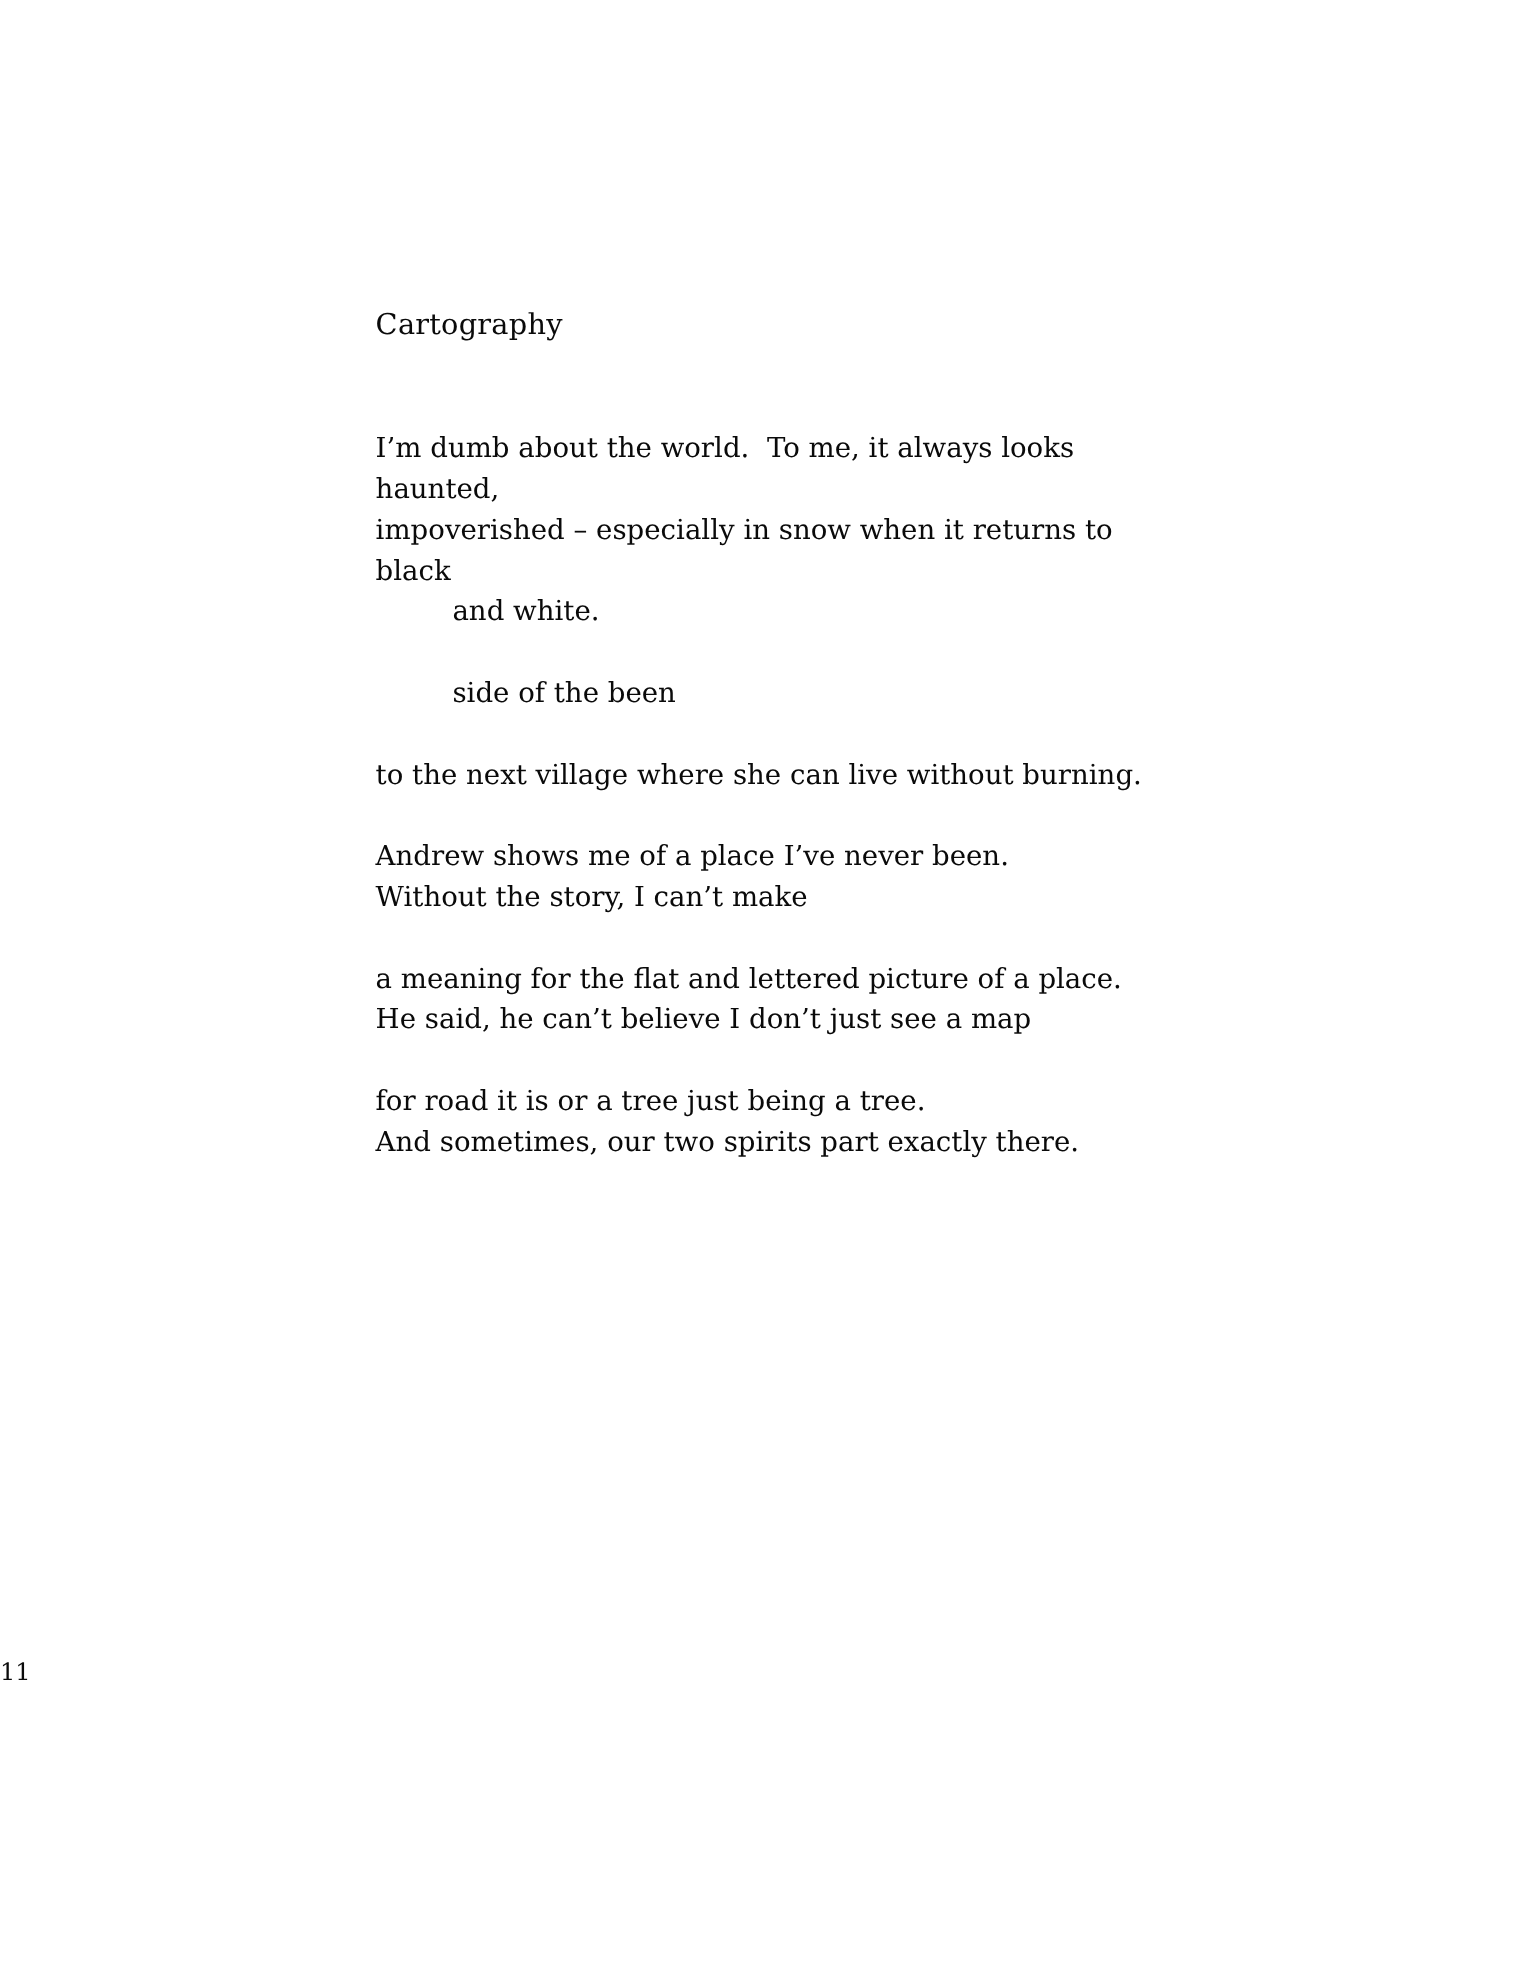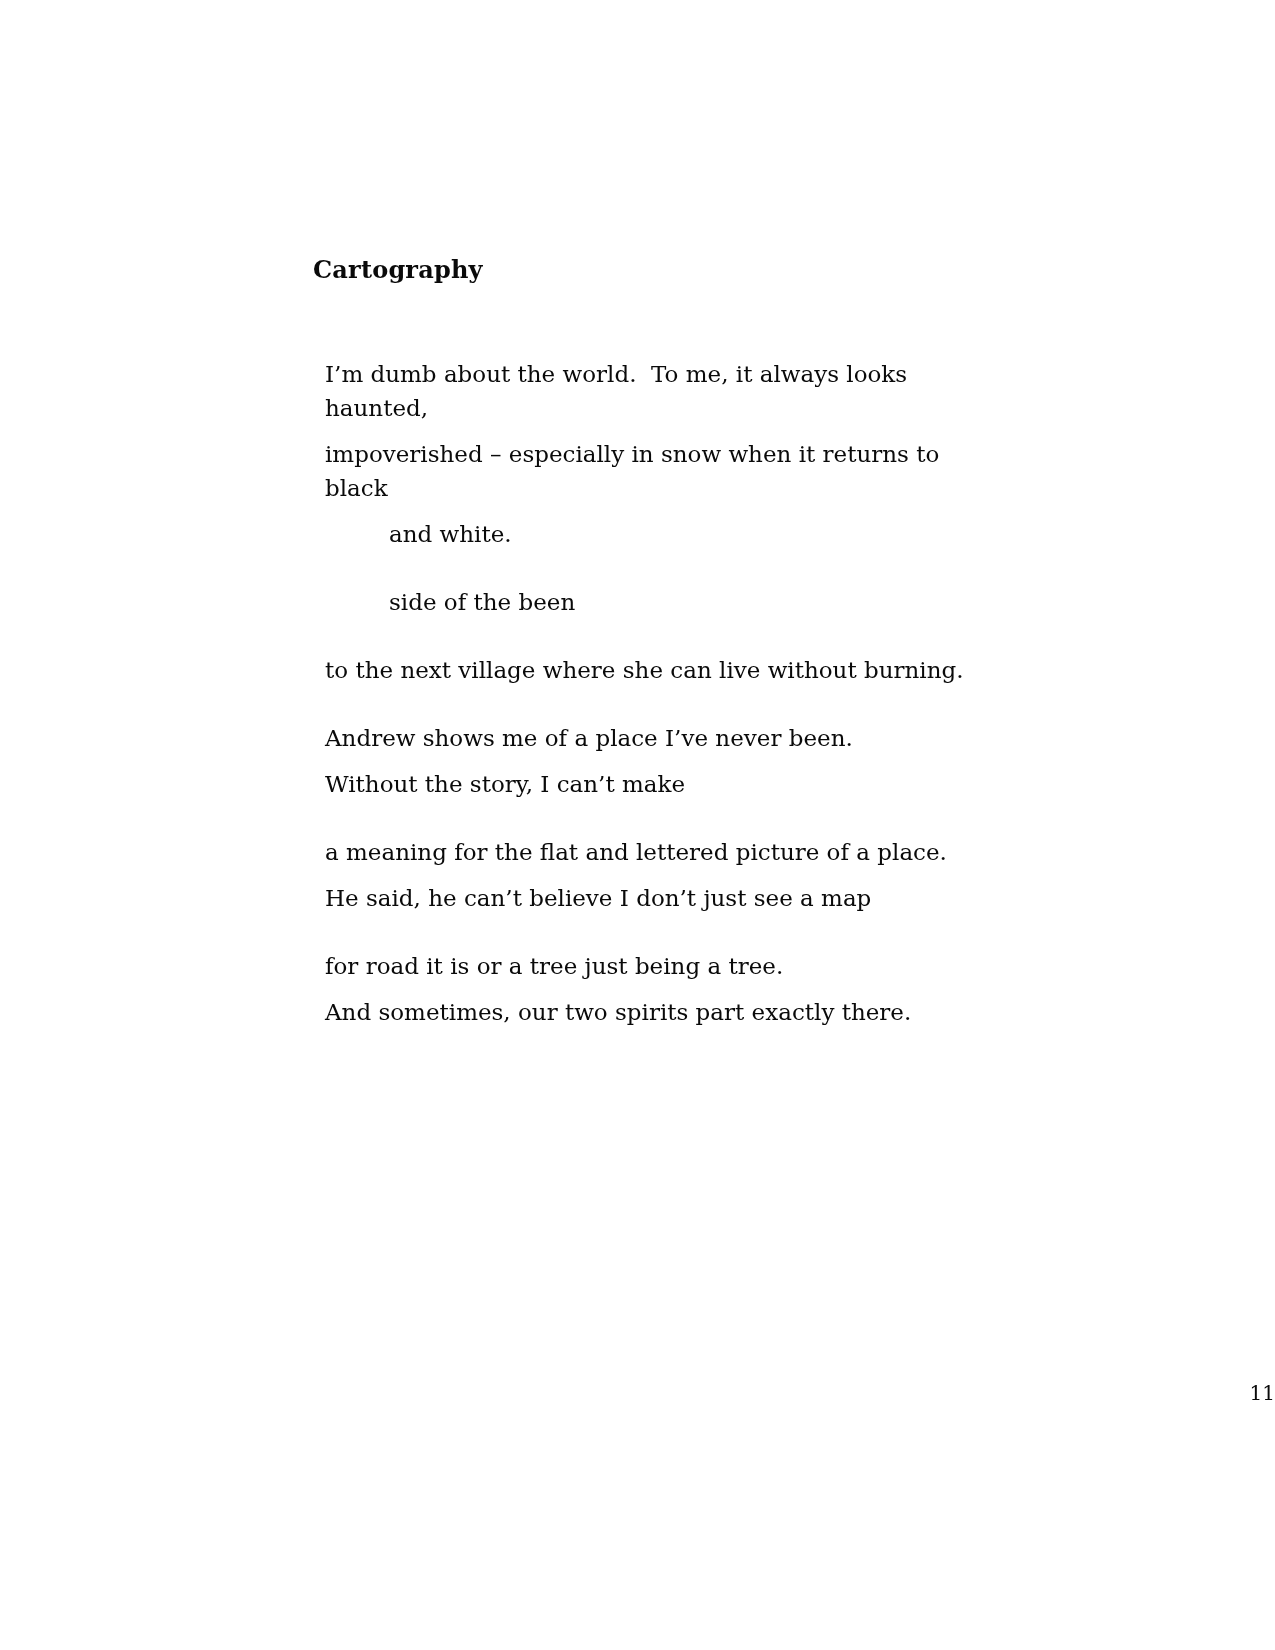--- a/index.html
+++ b/index.html
@@ -17,46 +17,46 @@
     overflow: hidden;
   }
   .content {
     position: absolute;
     left: 313px;
     top: 253px;
     width: 680px;
   }
   .title {
     font-size: 24px;
-    font-weight: bold;
+    font-weight: normal;
     line-height: 34px;
     margin: 0;
     letter-spacing: 0.2px;
   }
   .poem {
     margin-top: 70px;
   }
   .stanza {
     margin: 0 0 34px 0;
   }
   .line {
-    margin: 12px;
+    margin: 0;
     font-size: 23px;
     line-height: 34px;
     white-space: pre-wrap;
   }
   .line.indented {
     padding-left: 64px;
   }
   .page-number {
     position: absolute;
     left: 0;
     right: 0;
     top: 1381px;
-    text-align: right;
+    text-align: left;
     font-size: 20px;
     line-height: 24px;
     font-weight: normal;
   }
 </style>
 </head>
 <body>
 
 <div class="page">
   <div class="content">

